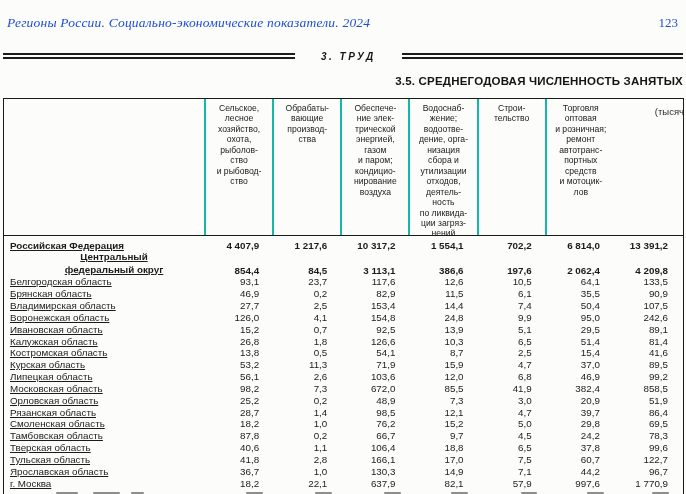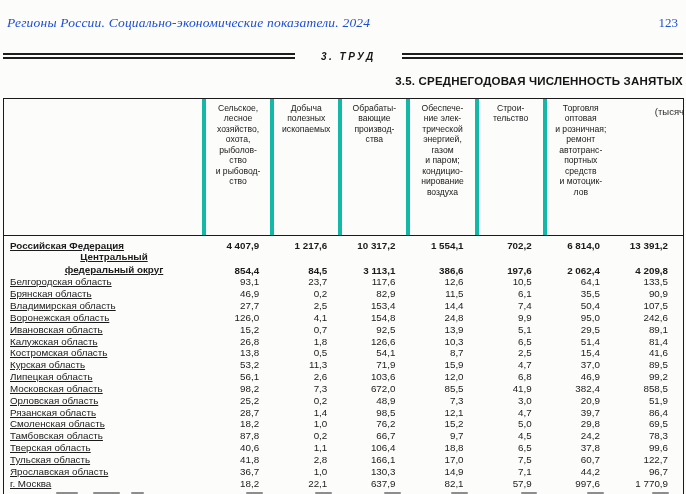--- a/index.html
+++ b/index.html
@@ -51,21 +51,21 @@
   .stat-table{
     position:absolute;left:3px;right:2px;top:98px;bottom:0;
     border:1.5px solid #1a1a1a;border-bottom:none;
     box-sizing:border-box;overflow:hidden;background:transparent;
   }
   .thead{
     display:grid;grid-template-columns:202px repeat(7,1fr);
     border-bottom:1.5px solid #1a1a1a;height:137px;box-sizing:border-box;
   }
   .th{
-    box-sizing:border-box;border-right:4px solid #14b8a6;
+    box-sizing:border-box;border-right:2px solid #14b8a6;
     font-size:8.6px;line-height:10.45px;text-align:center;
     padding-top:4px;white-space:pre-line;color:#202020;
     overflow:hidden;
   }
   .th:last-child{border-right:none;}
 
   .tbody{padding-top:2px;}
   .tr{
     display:grid;grid-template-columns:202px repeat(7,1fr);
     height:11.85px;align-items:end;
@@ -111,36 +111,46 @@
     <div class="thead" id="thead">
         <div class="th"></div>
         <div class="th">Сельское,
 лесное
 хозяйство,
 охота,
 рыболов-
 ство
 и рыбовод-
 ство</div>
-        <div class="th">Добыча
-полезных
-ископаемых</div>
         <div class="th">Обрабаты-
 вающие
 производ-
 ства</div>
         <div class="th">Обеспече-
 ние элек-
 трической
 энергией,
 газом
 и паром;
 кондицио-
 нирование
 воздуха</div>
+        <div class="th">Водоснаб-
+жение;
+водоотве-
+дение, орга-
+низация
+сбора и
+утилизации
+отходов,
+деятель-
+ность
+по ликвида-
+ции загряз-
+нений</div>
         <div class="th">Строи-
 тельство</div>
         <div class="th">Торговля
 оптовая
 и розничная;
 ремонт
 автотранс-
 портных
 средств
 и мотоцик-

